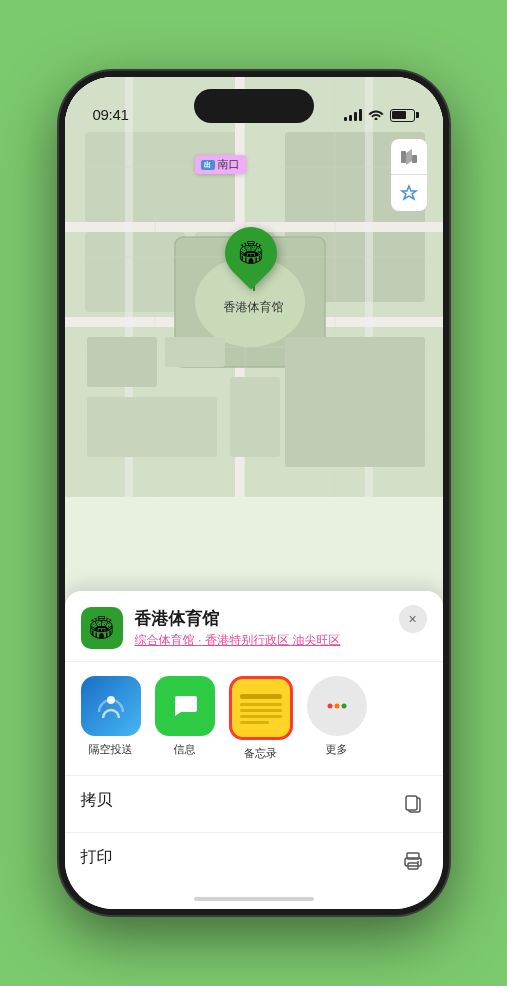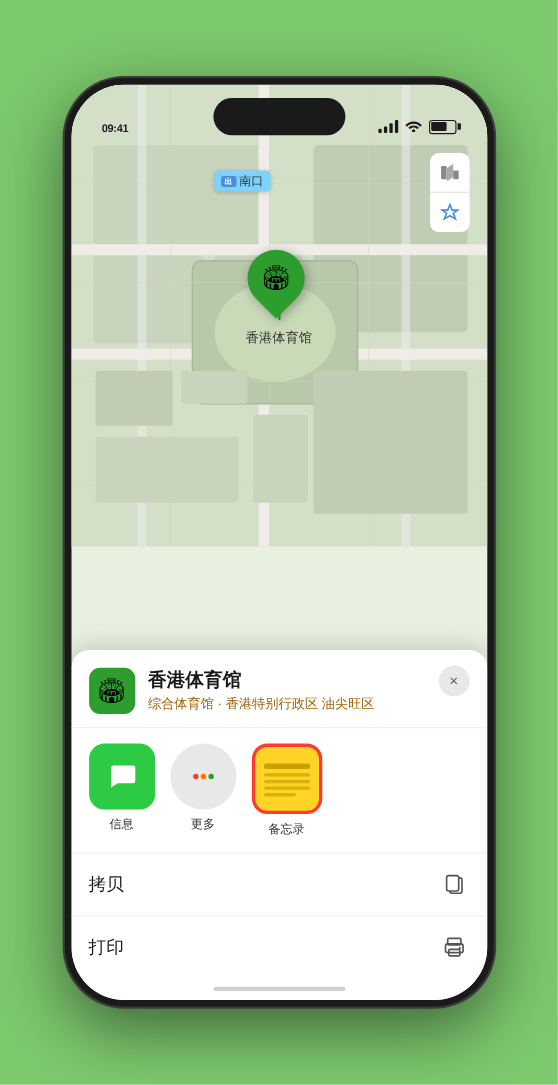--- a/index.html
+++ b/index.html
@@ -56,22 +56,22 @@
       right: 0;
       height: 54px;
       display: flex;
       align-items: flex-end;
       padding: 0 28px 8px;
       justify-content: space-between;
       z-index: 50;
     }
 
     .status-time {
-      font-size: 10px;
-      font-weight: 700;
+      font-size: 15px;
+      font-weight: 400;
       color: #1a1a1a;
       letter-spacing: -0.3px;
       margin-top: 32px;
     }
 
     .status-icons {
       display: flex;
       align-items: center;
       gap: 6px;
     }
@@ -186,21 +186,21 @@
       font-weight: 500;
       white-space: nowrap;
       text-align: center;
     }
 
     
     .map-label {
       position: absolute;
       top: 78px;
       left: 130px;
-      background: #7dd3fc;
+      background: #f0abfc;
       border-radius: 4px;
       padding: 2px 6px;
       font-size: 11px;
       color: #333;
       display: flex;
       align-items: center;
       gap: 3px;
       z-index: 20;
       box-shadow: 0 1px 4px rgba(0,0,0,0.2);
     }
@@ -258,22 +258,23 @@
     }
 
     .venue-name {
       font-size: 17px;
       font-weight: 600;
       color: #1a1a1a;
     }
 
     .venue-desc {
       font-size: 12px;
-      color: #a16207;
+      color: #ec4899;
       margin-top: 2px;
+      text-decoration: underline;
     }
 
     .close-btn {
       position: absolute;
       top: 14px;
       right: 16px;
       width: 28px;
       height: 28px;
       background: #e8e8e8;
       border-radius: 50%;
@@ -332,21 +333,21 @@
       text-align: center;
     }
 
     
     .menu-items {
       border-top: 1px solid #f0f0f0;
     }
 
     .menu-item {
       display: flex;
-      align-items: center;
+      align-items: flex-start;
       justify-content: space-between;
       padding: 14px 16px;
       border-bottom: 1px solid #f0f0f0;
       cursor: pointer;
     }
 
     .menu-item:last-child {
       border-bottom: none;
     }
 
@@ -492,51 +493,61 @@
         </div>
         <div class="venue-info">
           <div class="venue-name">香港体育馆</div>
           <div class="venue-desc">综合体育馆 · 香港特别行政区 油尖旺区</div>
         </div>
         <div class="close-btn">×</div>
       </div>
 
       <div class="share-actions">
 
+        <div class="share-action">
+          <div class="share-icon-wrap airdrop">
+            <svg width="32" height="32" viewBox="0 0 32 32">
+              <circle cx="16" cy="10" r="4" fill="white" opacity="0.9"></circle>
+              <path d="M8 28c0-4.4 3.6-8 8-8s8 3.6 8 8" fill="none" stroke="white" stroke-width="2.5" opacity="0.7"></path>
+              <path d="M4 22c0-6.6 5.4-12 12-12s12 5.4 12 12" fill="none" stroke="white" stroke-width="2.5" opacity="0.4"></path>
+            </svg>
+          </div>
+          <span class="share-label">隔空投送</span>
+        </div>
 
         <div class="share-action">
           <div class="share-icon-wrap messages">
             <svg width="32" height="32" viewBox="0 0 32 32">
               <path d="M6 6h20a2 2 0 012 2v12a2 2 0 01-2 2H12l-6 4V8a2 2 0 012-2z" fill="white"></path>
             </svg>
           </div>
           <span class="share-label">信息</span>
         </div>
 
+
+        <div class="share-action">
+          <div style="width:64px;height:64px;border-radius:14px;background:#ffd426;border:3px solid #ff3b30;display:flex;align-items:center;justify-content:center;flex-direction:column;padding:8px 8px 6px;gap:3px;">
+            <div style="width:100%;height:5px;background:#c8a200;border-radius:2px;margin-bottom:1px;"></div>
+            <div style="width:100%;height:3px;background:#c8a200;border-radius:2px;opacity:0.7;"></div>
+            <div style="width:100%;height:3px;background:#c8a200;border-radius:2px;opacity:0.7;"></div>
+            <div style="width:100%;height:3px;background:#c8a200;border-radius:2px;opacity:0.7;"></div>
+            <div style="width:70%;height:3px;background:#c8a200;border-radius:2px;opacity:0.7;align-self:flex-start;"></div>
+          </div>
+          <span class="share-label">备忘录</span>
+        </div>
 
         <div class="share-action">
           <div style="width:60px;height:60px;border-radius:50%;background:#e8e8e8;display:flex;align-items:center;justify-content:center;">
             <svg width="24" height="24" viewBox="0 0 24 24">
               <circle cx="5" cy="12" r="2.5" fill="#ff3b30"></circle>
               <circle cx="12" cy="12" r="2.5" fill="#ff7700"></circle>
               <circle cx="19" cy="12" r="2.5" fill="#2d9e2d"></circle>
             </svg>
           </div>
           <span class="share-label">更多</span>
-        </div>
-
-        <div class="share-action">
-          <div style="width:64px;height:64px;border-radius:14px;background:#ffd426;border:3px solid #ff3b30;display:flex;align-items:center;justify-content:center;flex-direction:column;padding:8px 8px 6px;gap:3px;">
-            <div style="width:100%;height:5px;background:#c8a200;border-radius:2px;margin-bottom:1px;"></div>
-            <div style="width:100%;height:3px;background:#c8a200;border-radius:2px;opacity:0.7;"></div>
-            <div style="width:100%;height:3px;background:#c8a200;border-radius:2px;opacity:0.7;"></div>
-            <div style="width:100%;height:3px;background:#c8a200;border-radius:2px;opacity:0.7;"></div>
-            <div style="width:70%;height:3px;background:#c8a200;border-radius:2px;opacity:0.7;align-self:flex-start;"></div>
-          </div>
-          <span class="share-label">备忘录</span>
         </div>
 
       </div>
 
       <div class="menu-items">
 
         <div class="menu-item">
           <span class="menu-item-label">拷贝</span>
           <div class="menu-item-icon">
             <svg width="22" height="22" viewBox="0 0 22 22">

